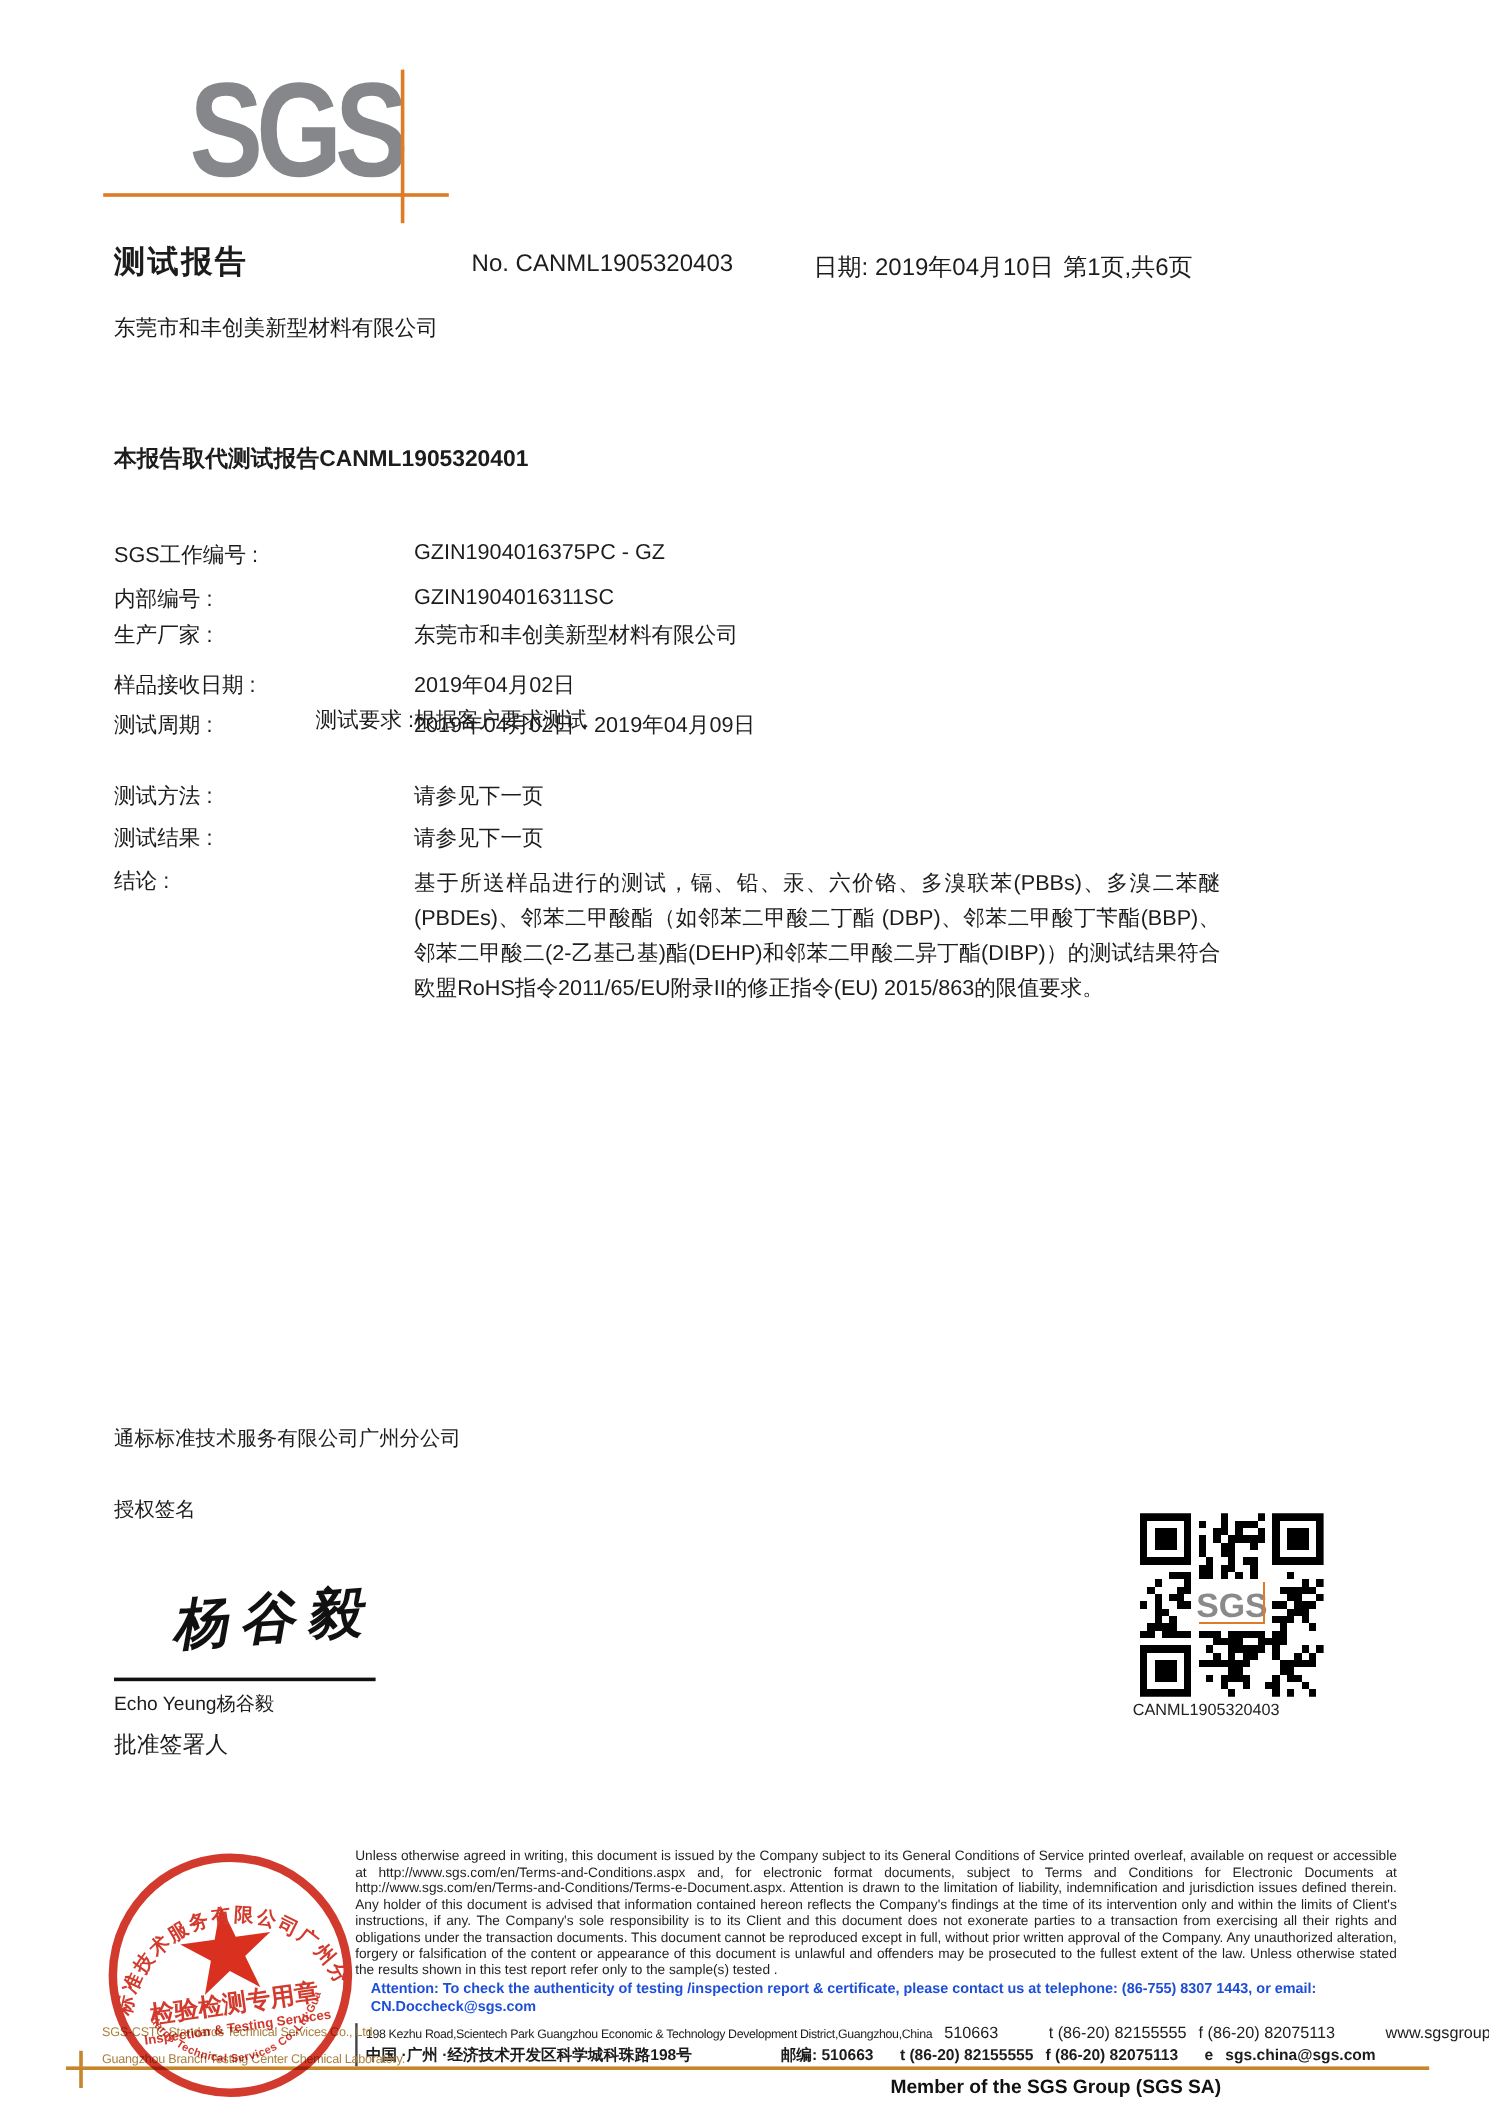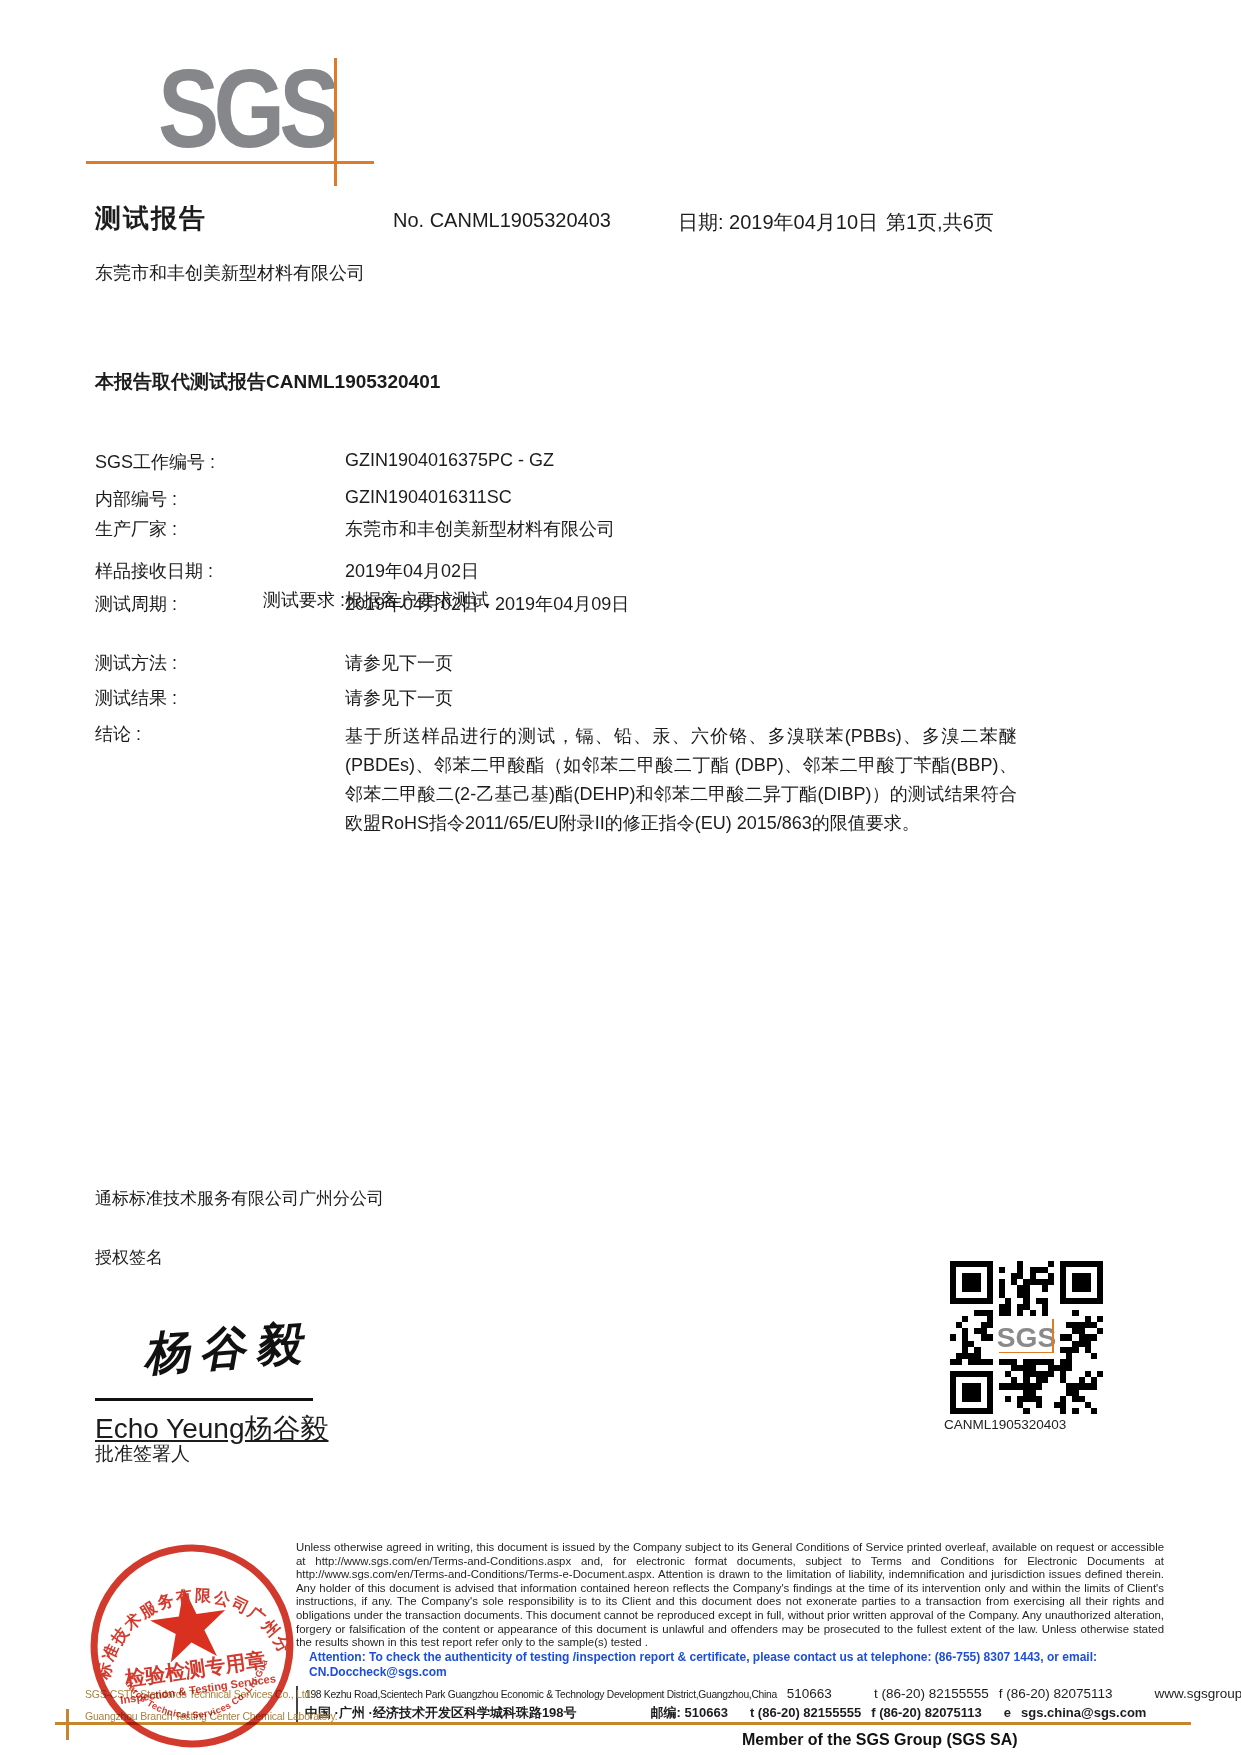--- a/index.html
+++ b/index.html
@@ -40,21 +40,21 @@
 
   
   .sig-company { position:absolute; left:95px; top:1187px; font-size:17px; }
   .sig-auth    { position:absolute; left:95px; top:1212px; font-size:17px;margin-top:34px; }
   .sig-script  {
     position:absolute; left:143px; top:1318px; font-size:46px; font-weight:bold;
     font-family:"DejaVu Serif", serif; font-style:italic; letter-spacing:10px;
     transform:rotate(-4deg); color:#111;
   }
   .sig-line  { position:absolute; left:95px; top:1398px; width:218px; height:3px; background:#111; }
-  .sig-name  { position:absolute; left:95px; top:1410px; font-size:28px;text-decoration:underline; }
+  .sig-name  { position:absolute; left:95px; top:1410px; font-size:16px; }
   .sig-title { position:absolute; left:95px; top:1441px; font-size:19px; }
 
   
   .qr-box { position:absolute; left:950px; top:1261px; width:153px; height:153px; }
   .qr-box svg { width:100%; height:100%; shape-rendering:crispEdges; }
   .qr-caption { position:absolute; left:944px; top:1417px; width:165px; font-size:13.5px; color:#222; }
 
   
   .stamp {
     position:absolute; left:86px; top:1540px; width:212px; height:212px;

